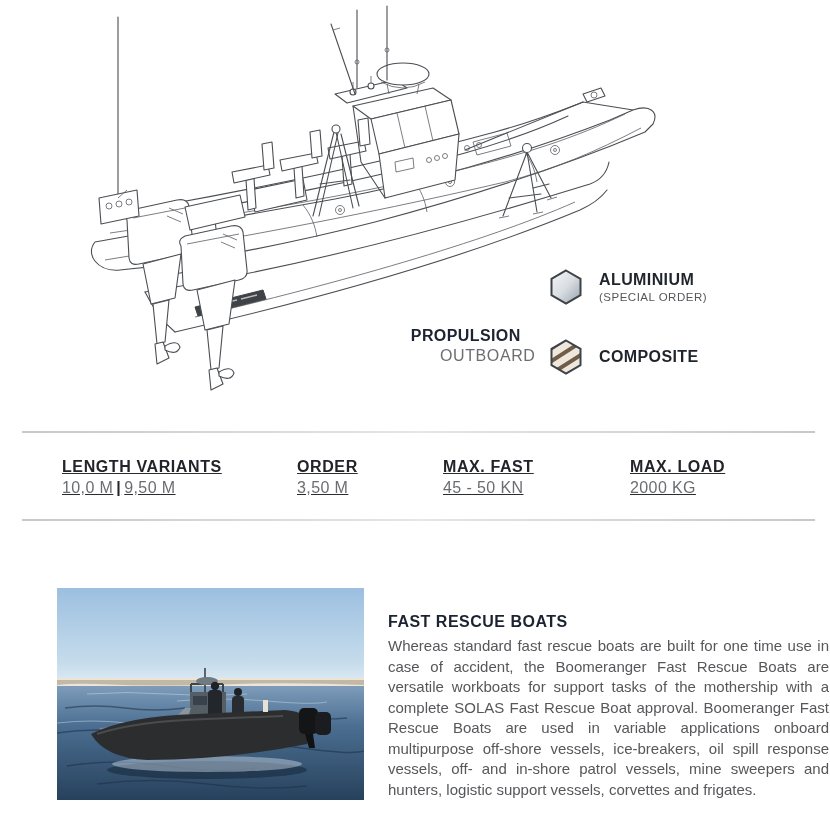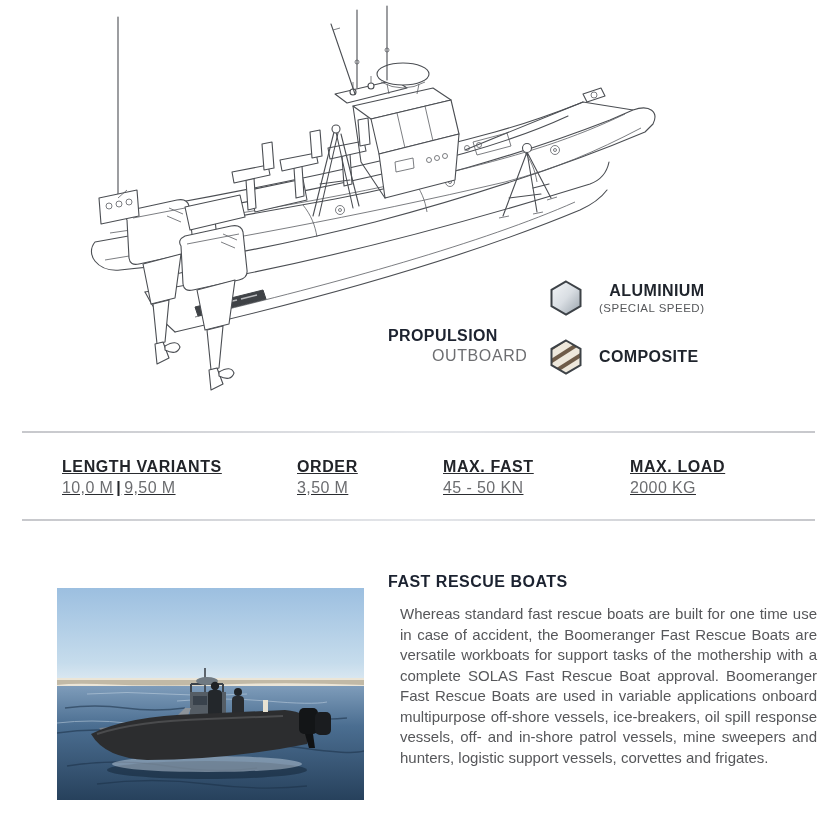--- a/index.html
+++ b/index.html
@@ -8,25 +8,25 @@
     font-family:"Liberation Sans", sans-serif;color:#2a2c30;
   }
   svg{display:block;}
   .line{stroke:#4b4e53;stroke-width:1.1;fill:none;stroke-linecap:round;stroke-linejoin:round;}
   .wfill{stroke:#4b4e53;stroke-width:1.1;fill:#ffffff;stroke-linejoin:round;}
   .thin{stroke:#5a5d62;stroke-width:0.8;fill:none;}
 
   .drawing{position:absolute;left:35px;top:2px;}
 
   
-  .propulsion{position:absolute;left:388px;top:326px;}
+  .propulsion{position:absolute;left:396px;top:326px;text-align:center;}
   .legend-label{font-size:16px;font-weight:bold;color:#1d2330;letter-spacing:.4px;line-height:19px;}
   .legend-value{font-size:16px;color:#6d6e71;letter-spacing:.6px;line-height:19px;margin-top:1px;margin-left:44px;}
   .material{position:absolute;display:flex;align-items:center;gap:17px;}
-  .material.alu{left:550px;top:280px;text-align:right;}
+  .material.alu{left:550px;top:269px;}
   .material.comp{left:550px;top:339px;}
   .material-name{font-size:16px;font-weight:bold;color:#1f242c;letter-spacing:.4px;line-height:18px;}
   .material-note{font-size:11.5px;color:#55575a;letter-spacing:.5px;margin-top:2px;}
 
   
   .divider{position:absolute;left:22px;width:793px;height:2px;
     background:linear-gradient(90deg,#c7c8cc 0%,#e4e6ea 50%,#c7c8cc 100%);}
   .divider.d1{top:431px;}
   .divider.d2{top:519px;}
 
@@ -34,23 +34,23 @@
   .spec-col{position:absolute;top:458px;text-decoration:underline;}
   .spec-col.c1{left:62px;} .spec-col.c2{left:297px;} .spec-col.c3{left:443px;} .spec-col.c4{left:630px;}
   .spec-label{font-size:16px;font-weight:bold;color:#222429;letter-spacing:.6px;line-height:17px;}
   .spec-value{font-size:16px;color:#6c6d70;letter-spacing:.4px;margin-top:4px;}
   .spec-sep{color:#232529;font-weight:bold;padding:0 3px;}
 
   
   .photo{position:absolute;left:57px;top:588px;width:307px;height:212px;}
 
   
-  .article{position:absolute;left:388px;top:572px;width:441px;}
+  .article{position:absolute;left:388px;top:612px;width:441px;}
   .article-title{font-size:16px;font-weight:bold;color:#1b2230;letter-spacing:.5px;margin:0 0 4px 0;line-height:20px;}
-  .article-body{font-size:15px;line-height:20.5px;color:#56575a;text-align:justify;margin:12px;}
+  .article-body{font-size:15px;line-height:20.5px;color:#56575a;text-align:justify;margin:0;}
 </style>
 </head>
 <body>
 
 <div class="page">
 
   <svg class="drawing" width="630" height="405" viewBox="0 0 630 405" aria-hidden="true">
 
     <path class="line" d="M135,202 C240,183 350,160 460,130 C500,119 525,109 548,100"></path>
     <path class="line" d="M120,216 C220,199 330,179 430,151 C472,139 505,127 533,114"></path>
@@ -194,21 +194,21 @@
         <linearGradient id="aluGrad" x1="0" y1="0" x2="1" y2="1">
           <stop offset="0" stop-color="#f4f6f8"></stop>
           <stop offset="0.5" stop-color="#d9dee3"></stop>
           <stop offset="1" stop-color="#98a2ab"></stop>
         </linearGradient>
       </defs>
       <polygon points="16,1.5 30.5,9.8 30.5,26.2 16,34.5 1.5,26.2 1.5,9.8" fill="url(#aluGrad)" stroke="#3d4247" stroke-width="2"></polygon>
     </svg>
     <div>
       <div class="material-name">ALUMINIUM</div>
-      <div class="material-note">(SPECIAL SPEED)</div>
+      <div class="material-note">(SPECIAL ORDER)</div>
     </div>
   </div>
 
   <div class="material comp">
     <svg width="32" height="36" viewBox="0 0 32 36">
       <defs>
         <clipPath id="hexClip">
           <polygon points="16,1.5 30.5,9.8 30.5,26.2 16,34.5 1.5,26.2 1.5,9.8"></polygon>
         </clipPath>
       </defs>

